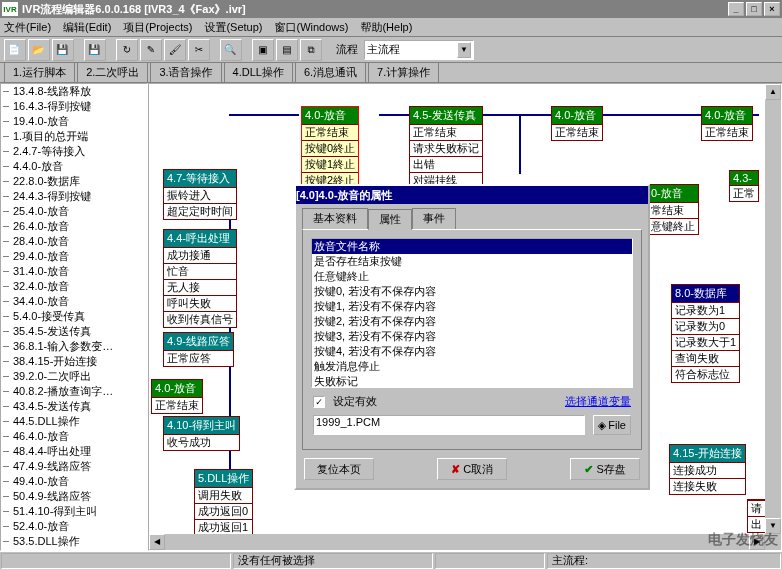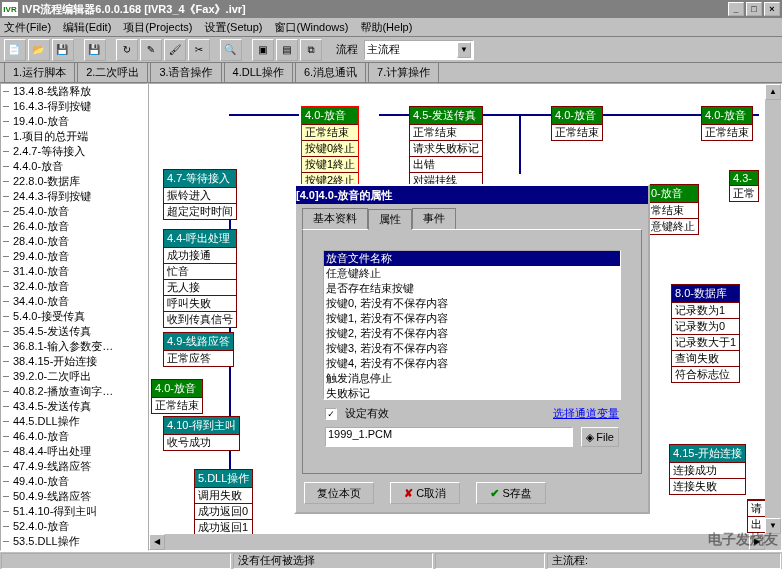--- a/index.html
+++ b/index.html
@@ -38,30 +38,30 @@
 .flownode.sel { border: 1px solid #ff0000; }
 .flownode.sel .row { background: #ffffc0; }
 
 .wire { position: absolute; background: #000080; }
 
 .dialog { position: absolute; left: 294px; top: 184px; width: 356px; background: #c0c0c0; border: 2px outset #fff; z-index: 10; }
 .dlgtitle { background: #000080; color: #fff; padding: 2px 0; font-weight: bold; height: 18px; }
 .dlgtabs { display: flex; padding: 4px 6px 0 6px; }
 .dlgtab { padding: 2px 10px; border: 1px solid #808080; border-bottom: none; background: #c0c0c0; }
 .dlgtab.active { background: #c0c0c0; border-bottom: 1px solid #c0c0c0; position: relative; top: 1px; }
-.dlgpanel { margin: 0 6px 6px 6px; border: 1px solid #808080; border-top: 1px solid #fff; padding: 20px; }
+.dlgpanel { margin: 0 6px 6px 6px; border: 1px solid #808080; border-top: 1px solid #fff; padding: 8px; }
 .listbox { background: #fff; border: 1px inset #fff; height: 150px; overflow-y: auto; overflow-x: hidden; font-size: 11px; }
 .listbox div { padding: 0 2px; white-space: nowrap; }
 .listbox div.hdr { background: #000080; color: #fff; }
 .dlgrow { display: flex; align-items: center; gap: 8px; margin: 6px 2px; }
 .chk { width: 12px; height: 12px; border: 1px inset #fff; background: #fff; display: inline-block; text-align: center; font-size: 9px; line-height: 10px; }
 .link { color: #0000ff; text-decoration: underline; cursor: pointer; }
 .txtinput { flex: 1; height: 20px; border: 1px inset #fff; background: #fff; padding: 0 2px; }
 .filebtn { height: 20px; border: 1px outset #fff; background: #c0c0c0; padding: 0 4px; display: flex; align-items: center; gap: 2px; }
-.dlgbtns { display: flex; justify-content: flex-start; gap: 16px; margin: 8px; }
+.dlgbtns { display: flex; justify-content: space-between; gap: 16px; margin: 8px; }
 .btn { min-width: 70px; height: 22px; border: 1px outset #fff; background: #c0c0c0; display: flex; align-items: center; justify-content: center; gap: 3px; padding: 0 6px; }
 .ico-x { color: #c00000; font-weight: bold; }
 .ico-chk { color: #008000; font-weight: bold; }
 
 .statusbar { position: absolute; left: 0; right: 0; bottom: 0; height: 18px; background: #c0c0c0; border-top: 1px solid #fff; display: flex; align-items: center; font-size: 11px; }
 .statusbar .pane { border: 1px inset #fff; height: 16px; padding: 0 4px; margin: 0 1px; display: flex; align-items: center; }
 
 .watermark { position: absolute; right: 4px; bottom: 20px; color: rgba(0,0,0,0.45); font-size: 14px; font-weight: bold; z-index: 20; }
 .scrollbar-v { position: absolute; right: 0; top: 0; bottom: 0; width: 16px; background: #c0c0c0; }
 .scrollbar-h { position: absolute; left: 0; right: 16px; bottom: 0; height: 16px; background: #c0c0c0; }
@@ -284,22 +284,22 @@
 <div class="dialog">
   <div class="dlgtitle">[4.0]4.0-放音的属性</div>
   <div class="dlgtabs">
     <div class="dlgtab">基本资料</div>
     <div class="dlgtab active">属性</div>
     <div class="dlgtab">事件</div>
   </div>
   <div class="dlgpanel">
     <div class="listbox">
       <div class="hdr">放音文件名称</div>
+      <div>是否存在结束按键</div>
       <div>任意键終止</div>
-      <div>是否存在结束按键</div>
       <div>按键0, 若没有不保存内容</div>
       <div>按键1, 若没有不保存内容</div>
       <div>按键2, 若没有不保存内容</div>
       <div>按键3, 若没有不保存内容</div>
       <div>按键4, 若没有不保存内容</div>
       <div>触发消息停止</div>
       <div>失败标记</div>
 
     </div>
     <div class="dlgrow">

